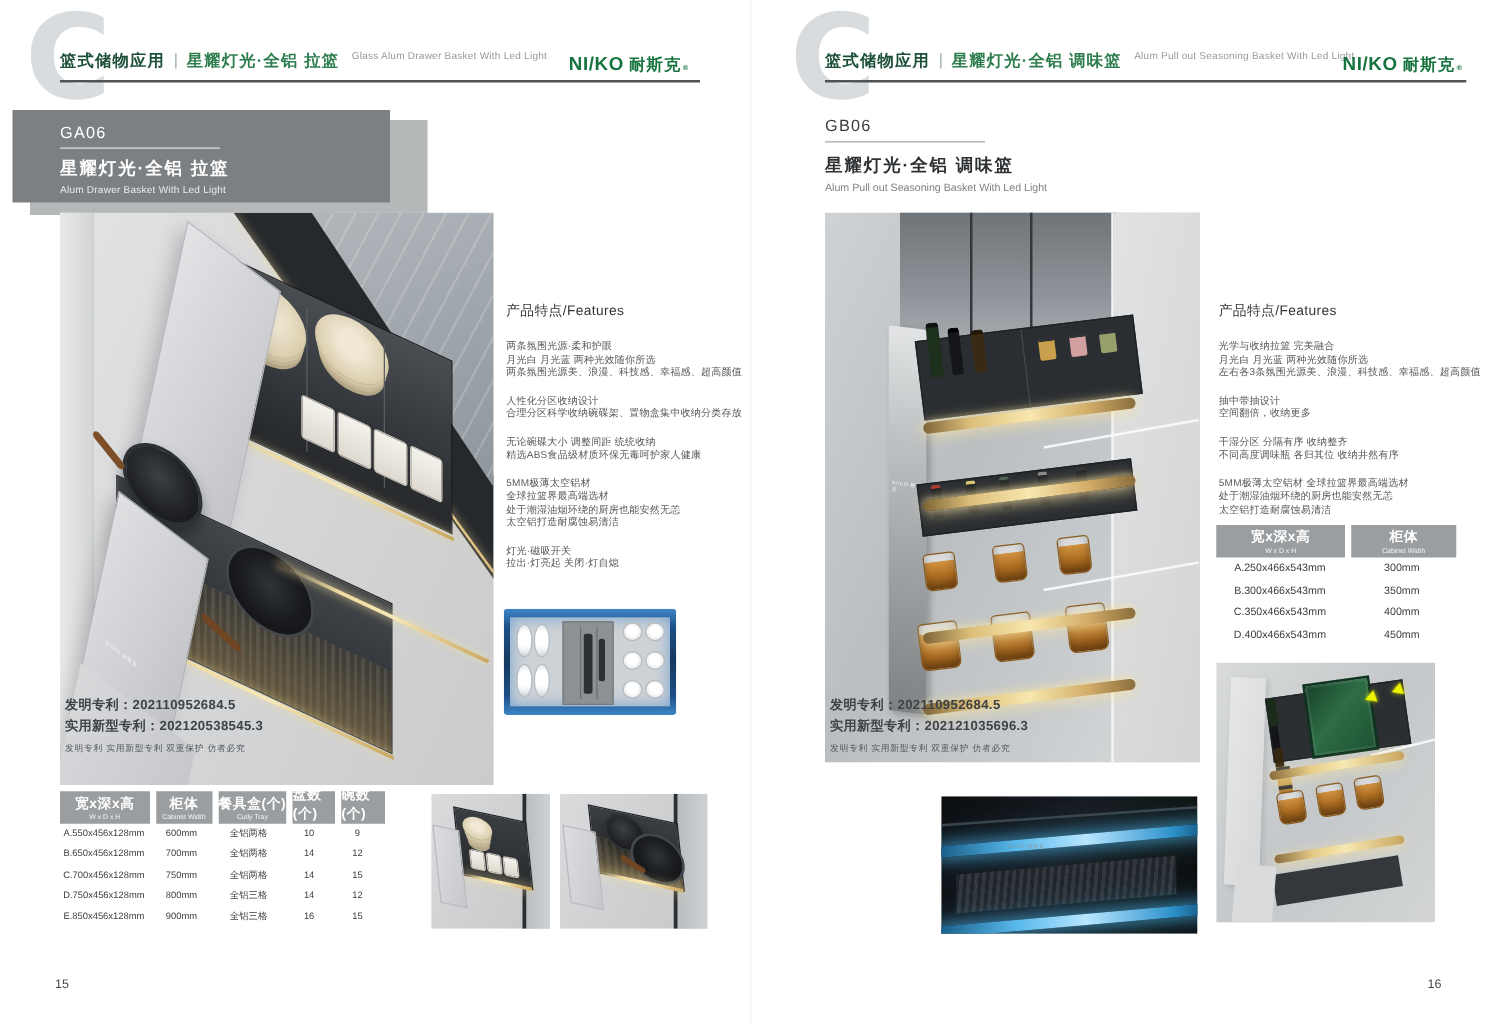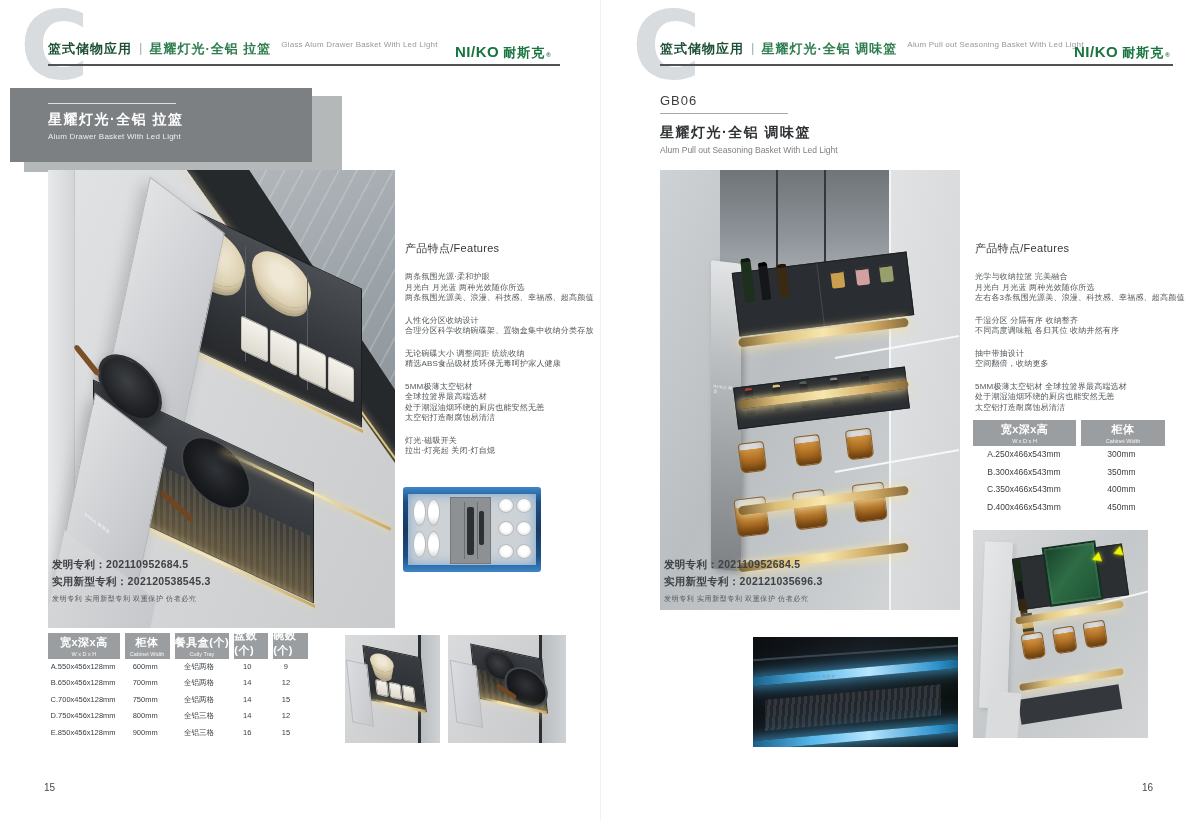--- a/index.html
+++ b/index.html
@@ -210,20 +210,21 @@
   <div class="logo" id="logo-left">
     <span class="logo-en">NI/K</span>
     <span class="logo-o">O</span>
     <span class="logo-cn">耐斯克</span>
     <span class="logo-reg">®</span>
   </div>
   <div class="hdr-line" id="line-left"></div>
 
   <div class="shadow-panel"></div>
   <div class="title-box">
+    <div class="tb-code">GA06</div>
     <div class="tb-rule"></div>
     <div class="tb-cn">星耀灯光·全铝 拉篮</div>
     <div class="tb-en">Alum Drawer Basket With Led Light</div>
   </div>
 
   <div class="photo" id="photo-main-left">
     <div class="lmp-bg"></div>
     <div class="lmp-pillar"></div>
     <div class="lmp-dark"></div>
     <div class="lmp-glow"></div>
@@ -474,26 +475,26 @@
   </div>
 
   <div class="features" id="feat-right">
     <div class="f-title">产品特点/Features</div>
     <div class="f-group">
       <div class="f-line">光学与收纳拉篮 完美融合</div>
       <div class="f-line">月光白 月光蓝 两种光效随你所选</div>
       <div class="f-line">左右各3条氛围光源美、浪漫、科技感、幸福感、超高颜值</div>
     </div>
     <div class="f-group">
+      <div class="f-line">抽中带抽设计</div>
+      <div class="f-line">空间翻倍，收纳更多</div>
+    </div>
+    <div class="f-group">
       <div class="f-line">干湿分区 分隔有序 收纳整齐</div>
       <div class="f-line">不同高度调味瓶 各归其位 收纳井然有序</div>
-    </div>
-    <div class="f-group">
-      <div class="f-line">抽中带抽设计</div>
-      <div class="f-line">空间翻倍，收纳更多</div>
     </div>
     <div class="f-group">
       <div class="f-line">5MM极薄太空铝材 全球拉篮界最高端选材</div>
       <div class="f-line">处于潮湿油烟环绕的厨房也能安然无恙</div>
       <div class="f-line">太空铝打造耐腐蚀易清洁</div>
     </div>
     <div class="f-group">
       <div class="f-line">灯光·磁吸开关</div>
       <div class="f-line">拉出·灯亮起 关闭·灯自熄</div>
     </div>

